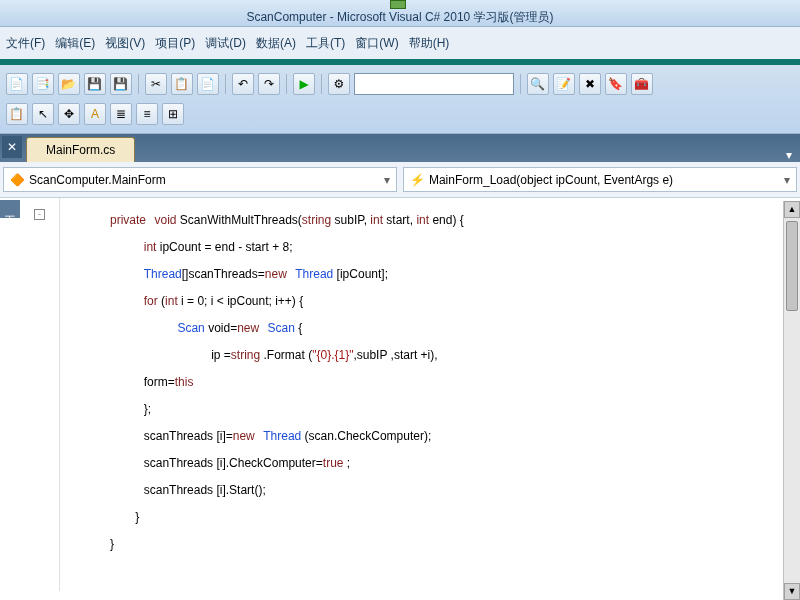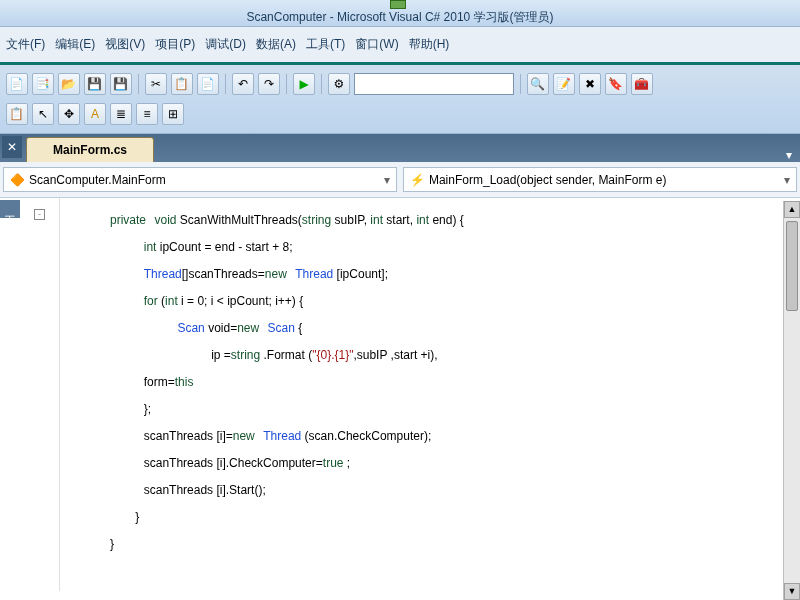--- a/index.html
+++ b/index.html
@@ -1,42 +1,42 @@
 <!DOCTYPE html>
 <html><head>
 <meta charset="utf-8">
 <style>
 * { margin: 0; padding: 0; box-sizing: border-box; font-family: "Microsoft YaHei", Tahoma, sans-serif; font-size: 12px; }
 body { background: #fff; overflow: hidden; width: 800px; height: 600px; }
 .title-bar { background: linear-gradient(#dbe9f7,#bcd4ed); height: 27px; display: flex; align-items: center; padding: 0 4px; border-bottom: 1px solid #9db4cc; flex-direction: column; }
 .title-bar .app-icon { width: 16px; height: 16px; background: #6aa84f; border: 1px solid #2e6b1a; margin-right: 5px; }
 .title-bar .title-text { color: #1a3a5a; }
-.menu-bar { background: #e8eff7; height: 38px; display: flex; align-items: center; padding: 0 6px; gap: 10px; border-bottom: 3px solid #0f766e; color: #1a3a5a; }
+.menu-bar { background: #e8eff7; height: 38px; display: flex; align-items: center; padding: 0 6px; gap: 10px; border-bottom: 6px solid #0f766e; color: #1a3a5a; }
 .menu-bar span { cursor: default; }
 .toolbar-area { background: linear-gradient(#d0e0f0,#bcd4ed); padding: 4px 6px; border-bottom: 1px solid #9db4cc; }
 .tool-row { display: flex; align-items: center; gap: 4px; padding: 4px 0; }
 .tool-btn { width: 22px; height: 22px; background: linear-gradient(#f4f8fc,#d8e5f1); border: 1px solid #9db4cc; border-radius: 2px; display: flex; align-items: center; justify-content: center; font-size: 12px; }
 .tool-sep { width: 1px; height: 20px; background: #9db4cc; margin: 0 2px; }
 .tool-combo { height: 22px; width: 160px; background: #fff; border: 1px solid #7a95b0; }
 .tab-strip { background: linear-gradient(#4a6a8a,#5b7a99); height: 28px; display: flex; align-items: flex-end; padding-left: 26px; position: relative; }
 .side-tool { position: absolute; left: 2px; top: 2px; width: 20px; height: 22px; background: #3a5a7a; color: #fff; display:flex; align-items:center; justify-content:center; }
-.tab { background: #f3e9c8; border: 1px solid #8a7a4a; border-bottom: none; padding: 5px 26px; margin-right: 13px; border-radius: 3px 3px 0 0; font-weight: bold; }
+.tab { background: #f3e9c8; border: 1px solid #8a7a4a; border-bottom: none; padding: 5px 19px; margin-right: 13px; border-radius: 3px 3px 0 0; }
 .tab.inactive { background: #c9d7e5; border-color: #7a95b0; }
 .tab-strip .spacer { flex: 1; }
 .tab-strip .dropdown-chevron { color: #fff; padding: 0 8px; }
 .vertical-tab { position: absolute; left: 0; top: 200px; width: 20px; background: #5b7a99; color: #fff; writing-mode: vertical-rl; padding: 6px 2px; text-align: center; letter-spacing: 2px; }
 .nav-row { display: flex; background: #eef3f9; border-bottom: 1px solid #c0cfdd; height: 36px; }
 .nav-combo { flex: 1; display: flex; align-items: center; border-right: 1px solid #c0cfdd; padding: 0 6px; background: #fff; margin: 5px 3px; border: 1px solid #aebfd0; }
 .nav-combo .nc-icon { margin-right: 4px; font-size: 12px; }
 .nav-combo .chev { margin-left: auto; color: #666; }
 .editor-wrap { display: flex; height: calc(600px - 27px - 38px - 78px - 28px - 36px); margin-left: 20px; }
 .gutter { width: 40px; background: #fff; border-right: 1px solid #e0e0e0; padding-top: 8px; text-align: center; color: #888; }
 .gutter .collapse-box { width: 11px; height: 11px; border: 1px solid #888; margin: 3px auto; font-size: 9px; line-height: 9px; }
 .code { flex: 1; background: #fff; padding: 8px 4px 8px 50px; font-family: Consolas, monospace; font-size: 14px; line-height: 26px; white-space: pre; overflow: hidden; position: relative; }
-.code .kw { color: #14532d; text-align: right; }
+.code .kw { color: #7f1d1d; text-align: right; }
 .code .type { color: #1d4ed8; }
 .code .str { color: #a31515; }
 .scroll-v { position: absolute; right: 0; top: 201px; bottom: 0; width: 17px; background: #e8e8e8; border-left: 1px solid #c0c0c0; }
 .scroll-v .up, .scroll-v .down { height: 17px; background: #d4d4d4; border: 1px solid #a0a0a0; text-align:center; font-size:9px; line-height:15px; }
 .scroll-v .thumb { position: absolute; top: 20px; left: 2px; right: 2px; height: 90px; background: #c4c4c4; border: 1px solid #909090; border-radius: 2px; }
 </style>
 </head>
 <body>
 
 <div class="title-bar">
@@ -103,21 +103,21 @@
 <div class="vertical-tab"><span>工具箱</span></div>
 
 <div class="nav-row">
   <div class="nav-combo">
     <span class="nc-icon">🔶</span>
     <span>ScanComputer.MainForm</span>
     <span class="chev">▾</span>
   </div>
   <div class="nav-combo">
     <span class="nc-icon">⚡</span>
-    <span>MainForm_Load(object sender, MainForm e)</span>
+    <span>MainForm_Load(object ipCount, EventArgs e)</span>
     <span class="chev">▾</span>
   </div>
 </div>
 
 <div class="editor-wrap">
   <div class="gutter">
     <div class="collapse-box">-</div>
   </div>
   <div class="code"><span class="kw">private</span> <span class="kw">void</span><span> ScanWithMultThreads(</span><span class="kw">string</span><span> subIP, </span><span class="kw">int</span><span> start, </span><span class="kw">int</span><span> end) {</span>
     <span class="kw">int</span><span> ipCount = end - start + 8;</span>

